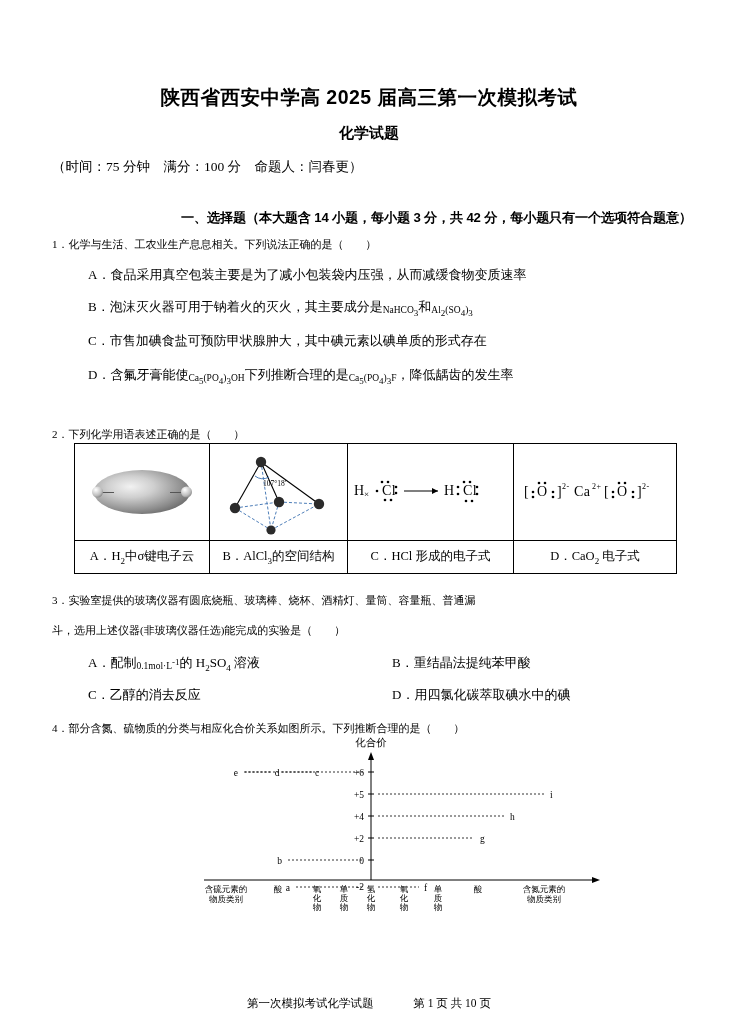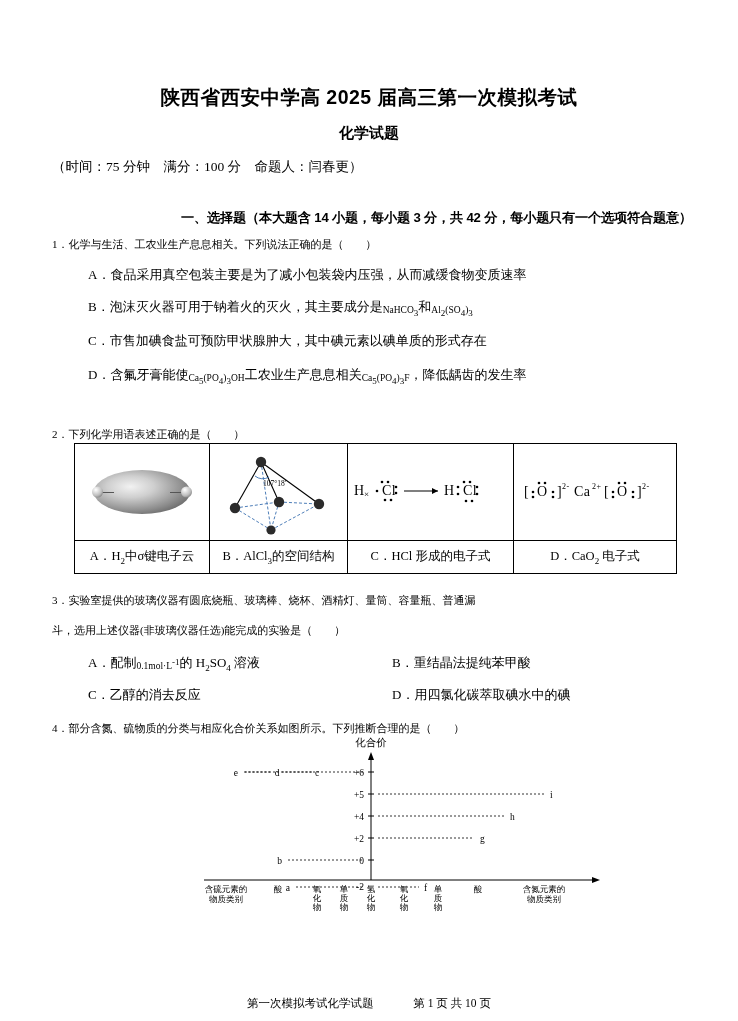--- a/index.html
+++ b/index.html
@@ -124,21 +124,21 @@
 
   <div class="opt" style="left:36px; top:266px; width:600px;">A．食品采用真空包装主要是为了减小包装袋内压强，从而减缓食物变质速率</div>
 
   <div class="opt" style="left:36px; top:298px; width:600px;">
     <span>B．泡沫灭火器可用于钠着火的灭火，其主要成分是</span><span class="sml"><span>NaHCO</span><sub>3</sub></span><span>和</span><span class="sml"><span>Al</span><sub>2</sub><span>(SO</span><sub>4</sub><span>)</span><sub>3</sub></span>
   </div>
 
   <div class="opt" style="left:36px; top:332px; width:600px;">C．市售加碘食盐可预防甲状腺肿大，其中碘元素以碘单质的形式存在</div>
 
   <div class="opt" style="left:36px; top:366px; width:610px;">
-    <span>D．含氟牙膏能使</span><span class="sml"><span>Ca</span><sub>5</sub><span>(PO</span><sub>4</sub><span>)</span><sub>3</sub><span>OH</span></span><span>工农业生产息息相关</span><span class="sml"><span>Ca</span><sub>5</sub><span>(PO</span><sub>4</sub><span>)</span><sub>3</sub><span>F</span></span><span>，降低龋齿的发生率</span>
+    <span>D．含氟牙膏能使</span><span class="sml"><span>Ca</span><sub>5</sub><span>(PO</span><sub>4</sub><span>)</span><sub>3</sub><span>OH</span></span><span>下列推断合理的是</span><span class="sml"><span>Ca</span><sub>5</sub><span>(PO</span><sub>4</sub><span>)</span><sub>3</sub><span>F</span></span><span>，降低龋齿的发生率</span>
   </div>
 
   <div class="q" style="left:0; top:426px; width:634px;">2．下列化学用语表述正确的是（　　）</div>
 
   <table class="tbl">
     <tbody>
           <tr class="pics">
       <td style="width:132px;">
         <div class="cloud">
           <div class="ell"></div>

